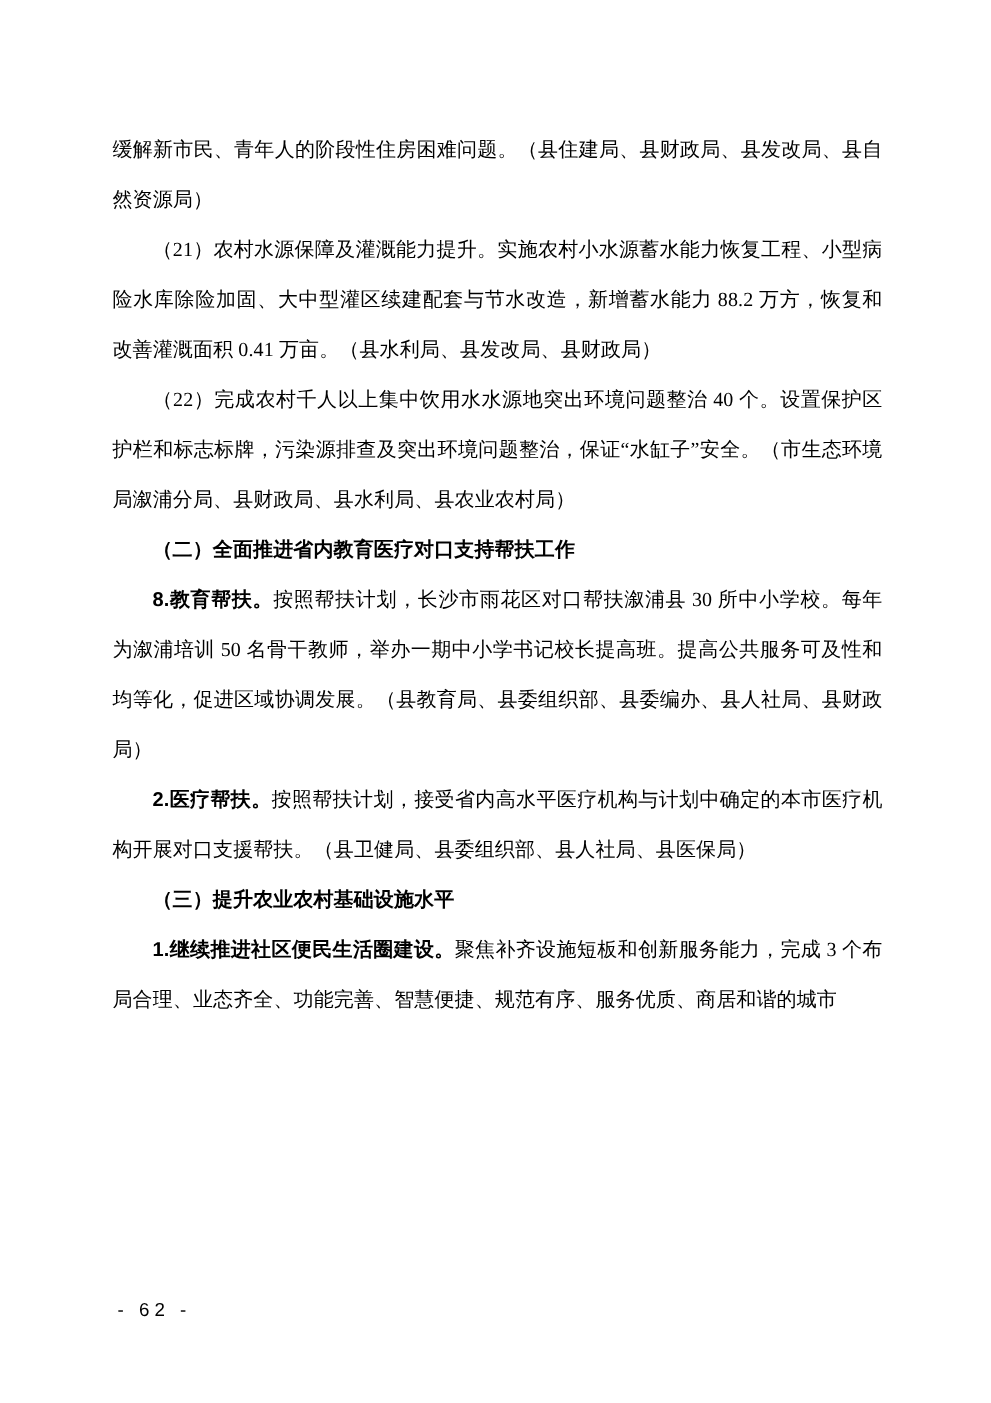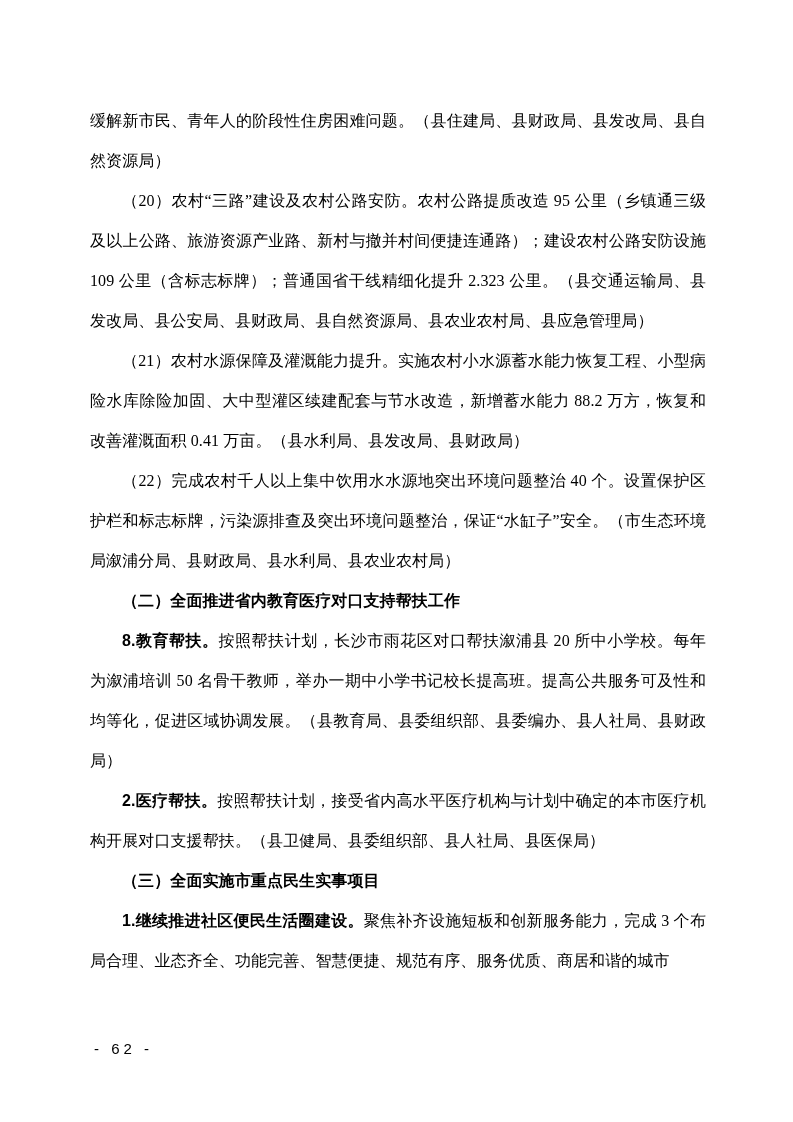--- a/index.html
+++ b/index.html
@@ -54,37 +54,36 @@
 </style>
 </head>
 <body>
 
 <div class="page">
   <div class="content">
 
     <p class="block">缓解新市民、青年人的阶段性住房困难问题。（县住建局、县财政局、县发改局、县自然资源局）</p>
 
 
-    <p class="block indent">（20）农村“三路”建设及农村公路安防。农村公路提质改造 95 公里（乡镇通三级及以上公路、旅游资源产业路、新村与撤并村间便捷连通路）；建设农村公路安防设施 109 公里（含标志标牌）；普通国省干线精细化提升 2.323 公里。（县交通运输局、县发改局、县公安局、县财政局、县自然资源局、县农业农村局、县应急管理局）</p>
 
     <p class="block indent">（21）农村水源保障及灌溉能力提升。实施农村小水源蓄水能力恢复工程、小型病险水库除险加固、大中型灌区续建配套与节水改造，新增蓄水能力 88.2 万方，恢复和改善灌溉面积 0.41 万亩。（县水利局、县发改局、县财政局）</p>
 
     <p class="block indent">（22）完成农村千人以上集中饮用水水源地突出环境问题整治 40 个。设置保护区护栏和标志标牌，污染源排查及突出环境问题整治，保证“水缸子”安全。（市生态环境局溆浦分局、县财政局、县水利局、县农业农村局）</p>
 
     <p class="block indent heading">（二）全面推进省内教育医疗对口支持帮扶工作</p>
 
     <p class="block indent">
-      <span class="lead">8.教育帮扶。</span><span>按照帮扶计划，长沙市雨花区对口帮扶溆浦县 20 所中小学校。每年为溆浦培训 50 名骨干教师，举办一期中小学书记校长提高班。提高公共服务可及性和均等化，促进区域协调发展。（县教育局、县委组织部、县委编办、县人社局、县财政局）</span>
+      <span class="lead">8.教育帮扶。</span><span>按照帮扶计划，长沙市雨花区对口帮扶溆浦县 30 所中小学校。每年为溆浦培训 50 名骨干教师，举办一期中小学书记校长提高班。提高公共服务可及性和均等化，促进区域协调发展。（县教育局、县委组织部、县委编办、县人社局、县财政局）</span>
     </p>
 
     <p class="block indent">
       <span class="lead">2.医疗帮扶。</span><span>按照帮扶计划，接受省内高水平医疗机构与计划中确定的本市医疗机构开展对口支援帮扶。（县卫健局、县委组织部、县人社局、县医保局）</span>
     </p>
 
-    <p class="block indent heading">（三）全面实施市重点民生实事项目</p>
+    <p class="block indent heading">（三）提升农业农村基础设施水平</p>
 
     <p class="block indent">
       <span class="lead">1.继续推进社区便民生活圈建设。</span><span>聚焦补齐设施短板和创新服务能力，完成 3 个布局合理、业态齐全、功能完善、智慧便捷、规范有序、服务优质、商居和谐的城市</span>
     </p>
 
   </div>
 
   <div class="footer">- 62 -</div>
 </div>
 

